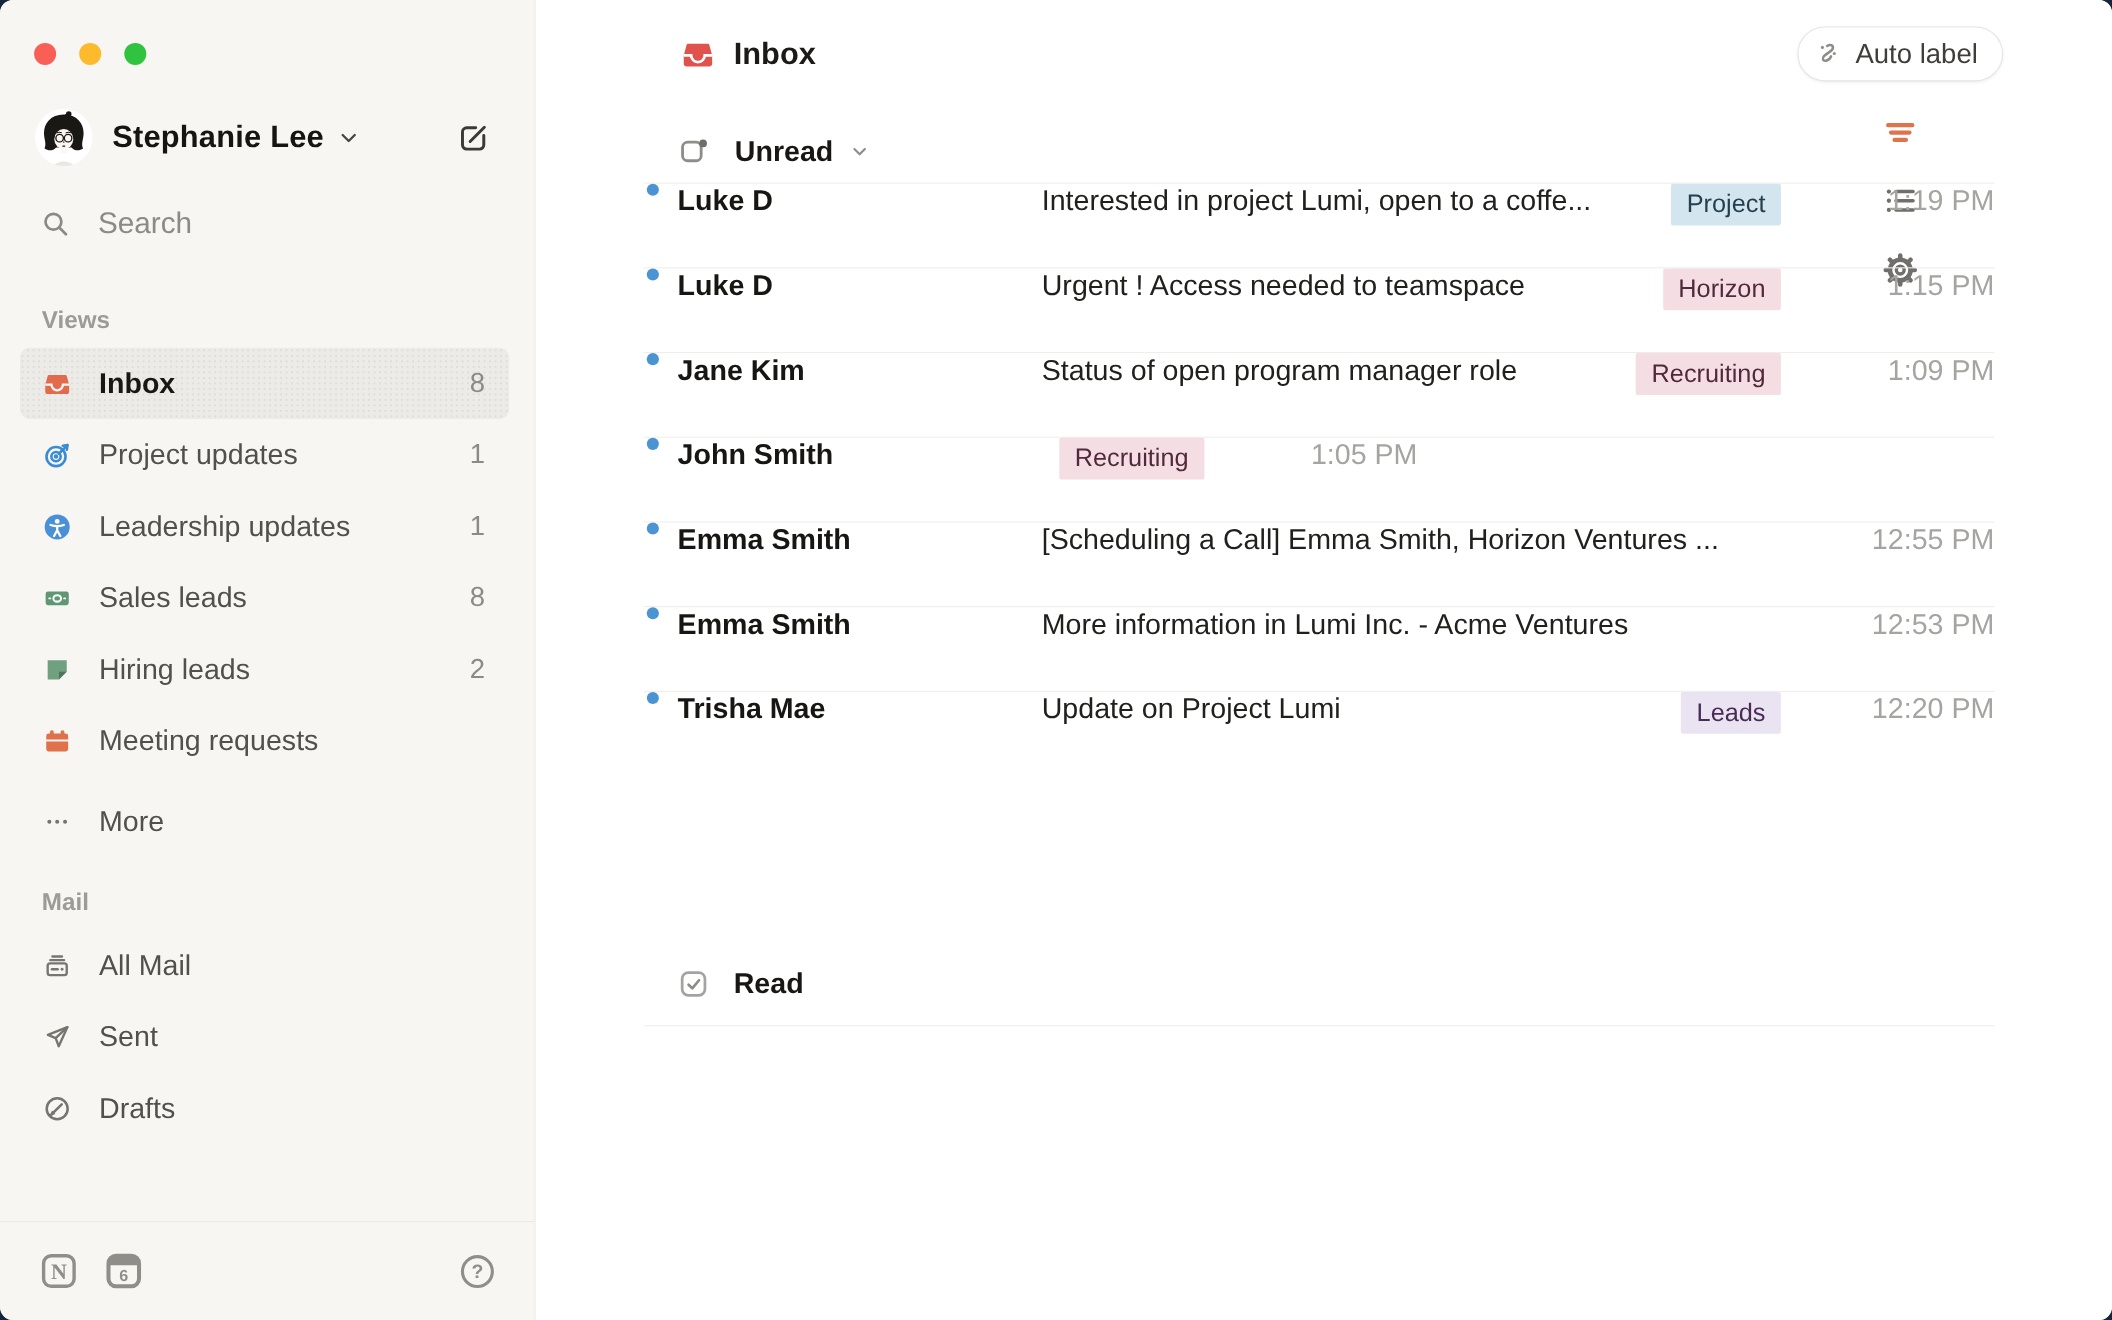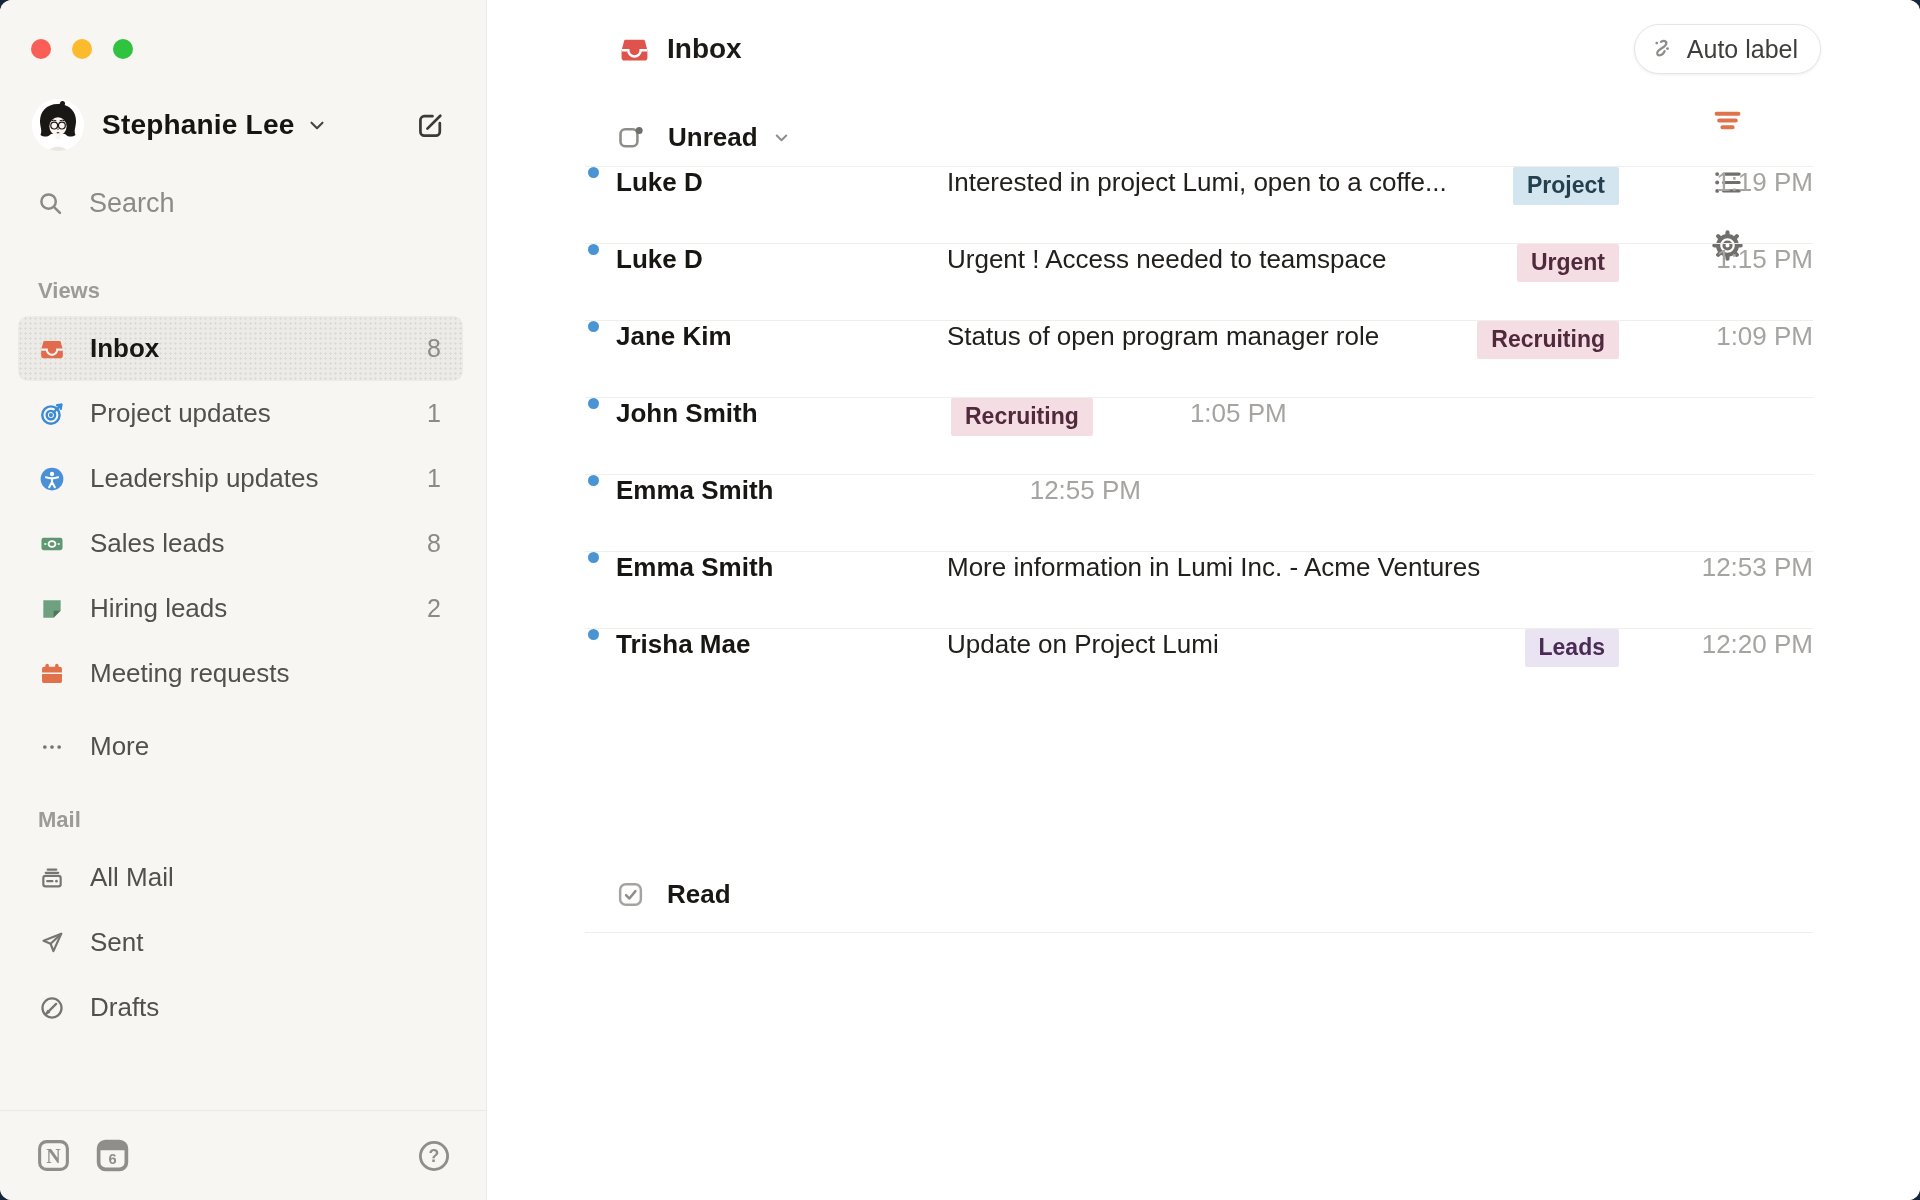--- a/index.html
+++ b/index.html
@@ -50,21 +50,21 @@
   .unread-row .txt, .read-row .txt { margin-left:23px; font-size:26px; font-weight:600; color:#181713; }
   .unread-row .chev { margin-left:14px; display:flex; }
 
   .mail-list { position:absolute; top:166px; left:98px; right:107px; border-top:1px solid #efeeeb; }
   .mrow { height:77px; display:flex; align-items:flex-start; border-bottom:1px solid #efeeeb; cursor:pointer; }
   .mrow:last-child { border-bottom:none; }
   .dot-col { width:31px; flex:none; display:flex; }
   .blue-dot { width:11px; height:11px; margin-left:3px; border-radius:50%; background:#4a94d4; }
   .sender { width:282px; margin-right:49px; flex:none; font-size:26px; font-weight:700; color:#171613; white-space:nowrap; overflow:hidden; }
   .subject { flex:1; font-size:26px; color:#21201d; white-space:nowrap; overflow:hidden; }
-  .pill { flex:none; margin-left:4px; padding:5px 14px 6px; border-radius:2px; font-size:23px; font-weight:700; white-space:nowrap; }
+  .pill { flex:none; margin-left:16px; padding:5px 14px 6px; border-radius:2px; font-size:23px; font-weight:400; white-space:nowrap; }
   .time { width:194px; flex:none; text-align:right; font-size:26px; color:#a5a4a1; }
 
   .read-section { position:absolute; top:872px; left:98px; right:107px; padding-bottom:16px; border-bottom:1px solid #efeeeb; }
   .read-row { height:44px; display:flex; align-items:center; padding-left:32px; }
 </style>
 </head>
 <body>
 
 <div class="window">
 
@@ -319,21 +319,21 @@
           <span class="subject">Interested in project Lumi, open to a coffe...</span>
           <span class="pill" style="background: rgb(211, 229, 239); color: rgb(36, 64, 79);">Project</span>
           <span class="time">1:19 PM</span>
         </div>
         <div class="mrow">
           <span class="dot-col">
             <span class="blue-dot" style="background: rgb(74, 148, 212);"></span>
           </span>
           <span class="sender">Luke D</span>
           <span class="subject">Urgent ! Access needed to teamspace</span>
-          <span class="pill" style="background: rgb(244, 222, 227); color: rgb(81, 41, 60);">Urgent</span>
+          <span class="pill" style="background: rgb(244, 222, 227); color: rgb(81, 41, 60);">Horizon</span>
           <span class="time">1:15 PM</span>
         </div>
         <div class="mrow">
           <span class="dot-col">
             <span class="blue-dot" style="background: rgb(74, 148, 212);"></span>
           </span>
           <span class="sender">Jane Kim</span>
           <span class="subject">Status of open program manager role</span>
           <span class="pill" style="background: rgb(244, 222, 227); color: rgb(81, 41, 60);">Recruiting</span>
           <span class="time">1:09 PM</span>
@@ -344,20 +344,21 @@
           </span>
           <span class="sender">John Smith</span>
           <span class="pill" style="background: rgb(244, 222, 227); color: rgb(81, 41, 60);">Recruiting</span>
           <span class="time">1:05 PM</span>
         </div>
         <div class="mrow">
           <span class="dot-col">
             <span class="blue-dot" style="background: rgb(74, 148, 212);"></span>
           </span>
           <span class="sender">Emma Smith</span>
+          <span class="subject">[Scheduling a Call] Emma Smith, Horizon Ventures ...</span>
           <span class="time">12:55 PM</span>
         </div>
         <div class="mrow">
           <span class="dot-col">
             <span class="blue-dot" style="background: rgb(74, 148, 212);"></span>
           </span>
           <span class="sender">Emma Smith</span>
           <span class="subject">More information in Lumi Inc. - Acme Ventures</span>
           <span class="time">12:53 PM</span>
         </div>

